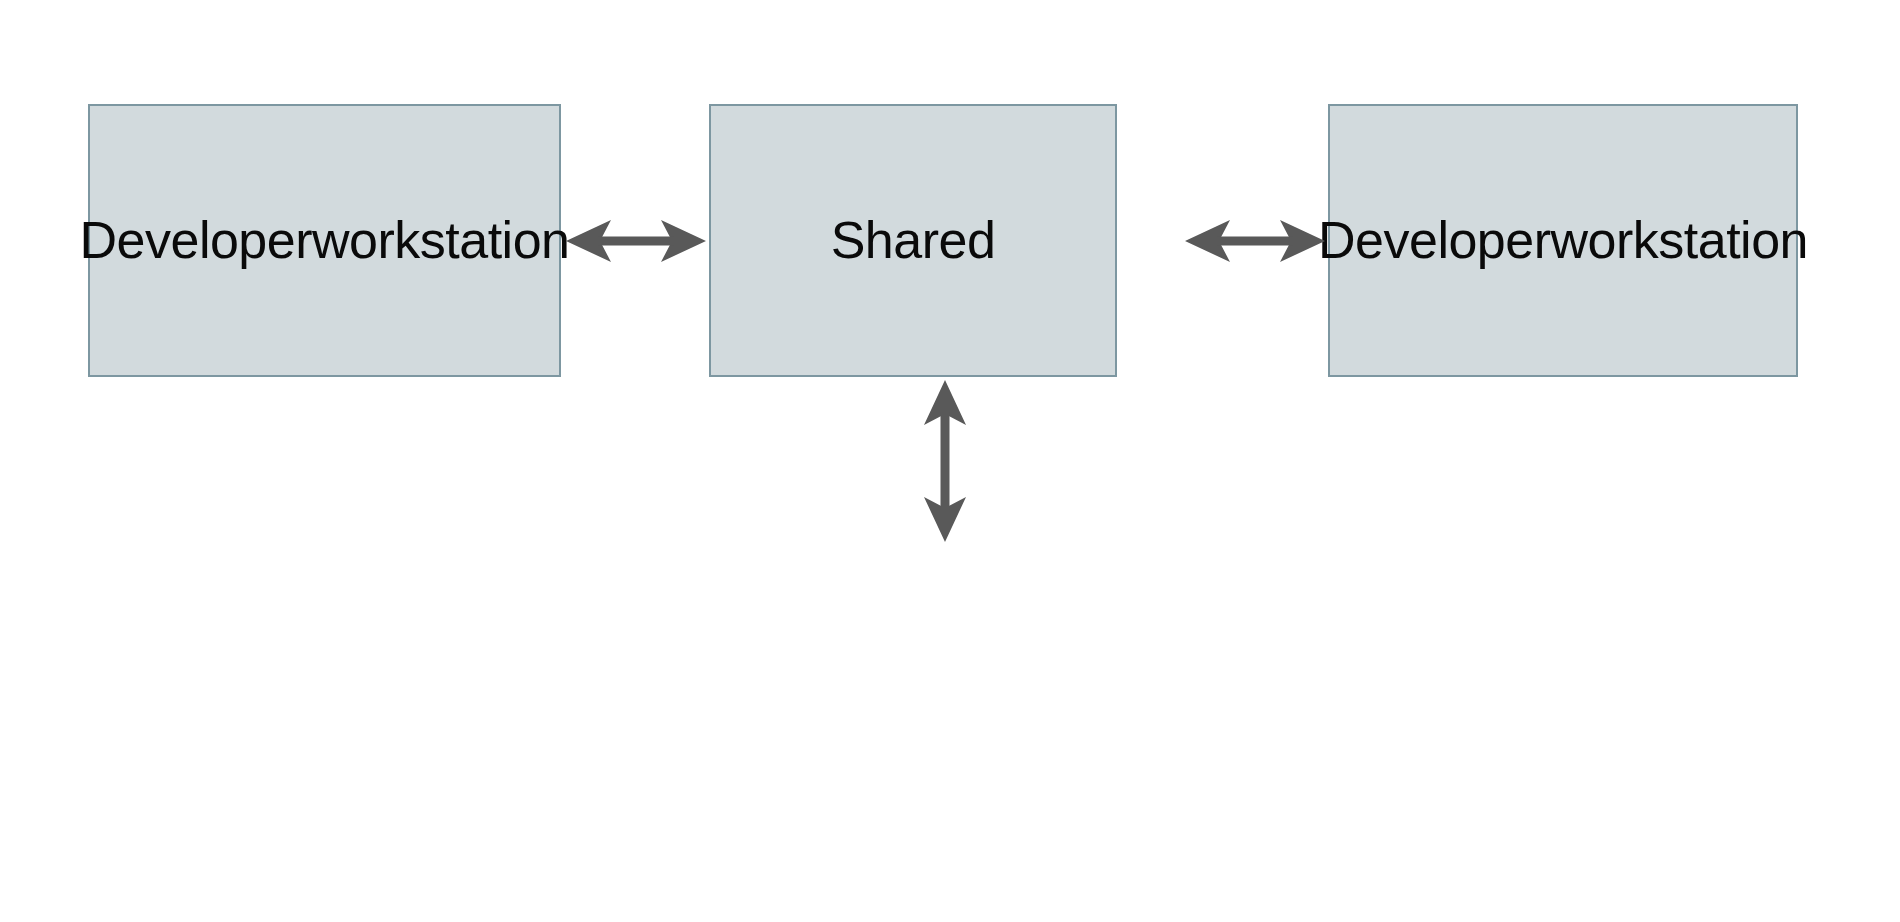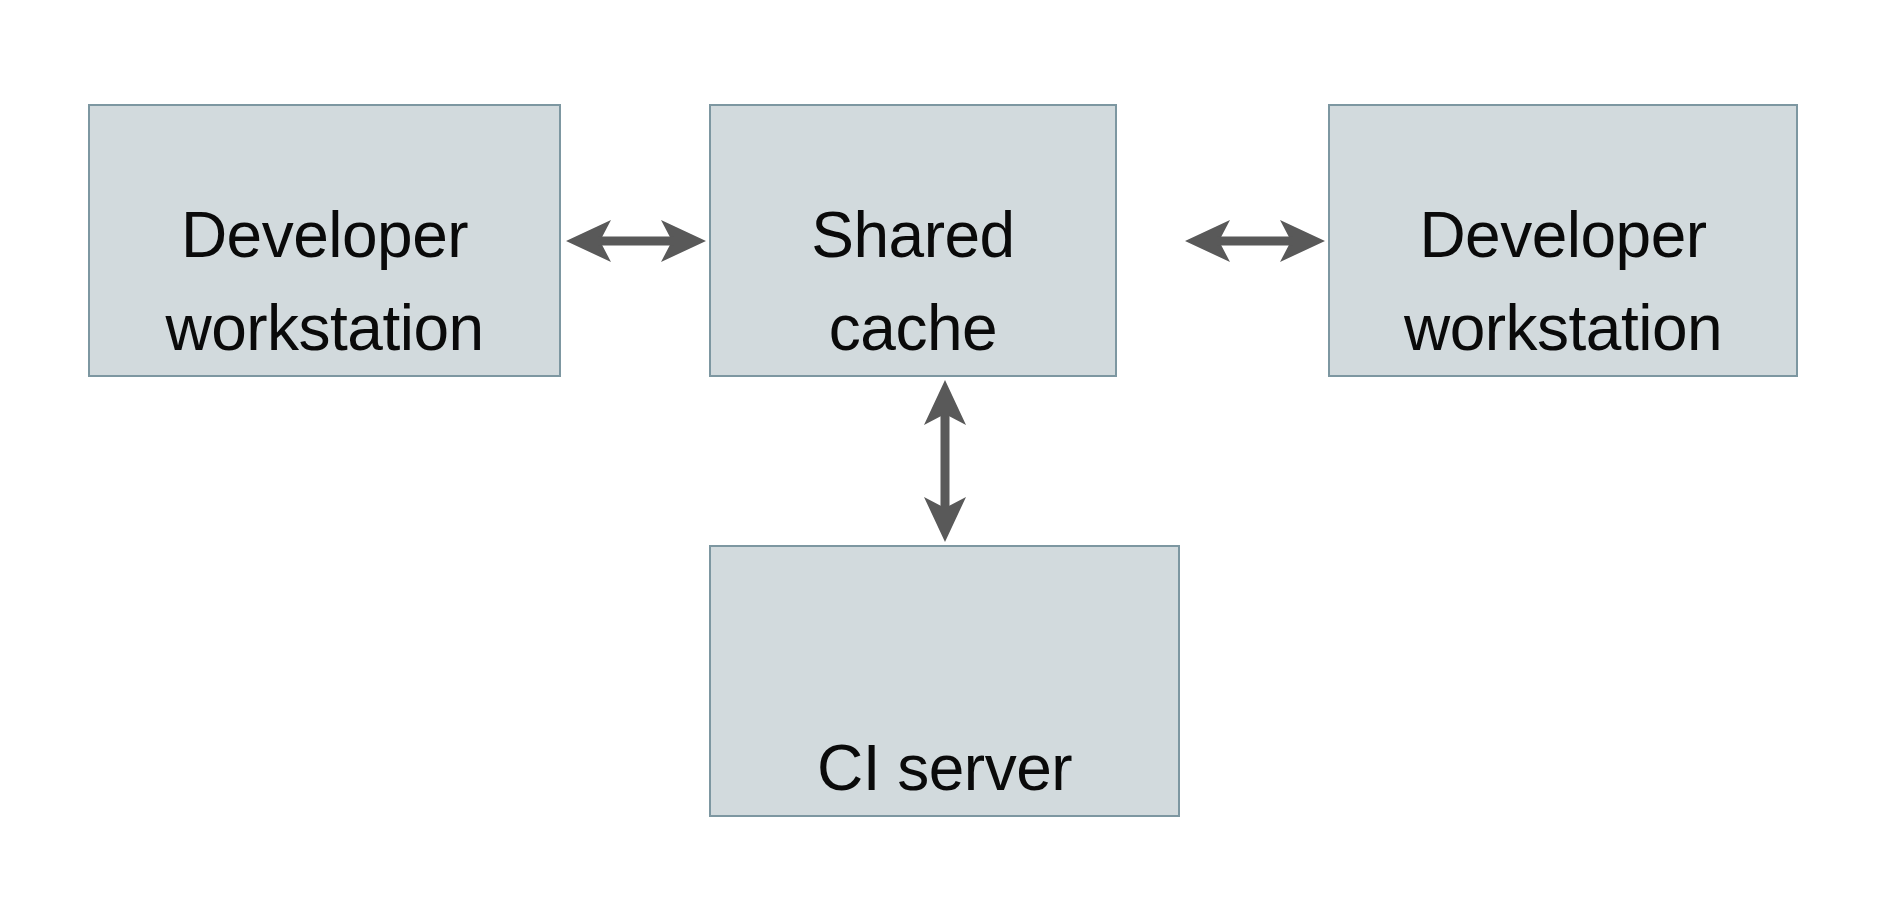--- a/index.html
+++ b/index.html
@@ -13,26 +13,26 @@
     position: relative;
     width: 1900px;
     height: 922px;
     background: var(--bg, #ffffff);
   }
   .node {
     position: absolute;
     background: var(--node-fill, #d2dadd);
     border: 2px solid var(--node-border, #7d97a1);
     display: flex;
-    flex-direction: column;
+    flex-direction: row;
     align-items: center;
-    justify-content: flex-end;
+    justify-content: center;
     text-align: center;
     color: var(--text, #0a0a0a);
-    font-size: 64px;
+    font-size: 52px;
     line-height: 93px;
     letter-spacing: -0.5px;
   }
   .node-label-line { display: block; white-space: nowrap; }
   #node-developer-workstation-left  { left: 88px;   top: 104px; width: 473px; height: 273px; }
   #node-shared-cache                { left: 709px;  top: 104px; width: 408px; height: 273px; }
   #node-developer-workstation-right { left: 1328px; top: 104px; width: 470px; height: 273px; }
   #node-ci-server                   { left: 709px;  top: 545px; width: 471px; height: 272px; }
   .arrow { position: absolute; color: var(--arrow, #595959); }
   .arrow svg { display: block; width: 100%; height: 100%; }
@@ -45,31 +45,27 @@
 
 <div class="diagram">
 
   <div class="node" id="node-developer-workstation-left">
     <span class="node-label-line">Developer</span>
     <span class="node-label-line">workstation</span>
   </div>
 
   <div class="node" id="node-shared-cache">
     <span class="node-label-line">Shared</span>
-    <span class="node-label-line">cache</span>
   </div>
 
   <div class="node" id="node-developer-workstation-right">
     <span class="node-label-line">Developer</span>
     <span class="node-label-line">workstation</span>
   </div>
 
-  <div class="node" id="node-ci-server">
-    <span class="node-label-line">CI server</span>
-  </div>
 
   <div class="arrow" id="arrow-left-cache">
     <svg viewBox="0 0 142 48" preserveAspectRatio="none" aria-hidden="true">
       <path fill="currentColor" d="M1 24 L46 3 L35 24 L46 45 Z"></path>
       <path fill="currentColor" d="M141 24 L96 3 L107 24 L96 45 Z"></path>
       <rect fill="currentColor" x="33" y="19.5" width="76" height="9"></rect>
     </svg>
   </div>
 
   <div class="arrow" id="arrow-cache-right">

